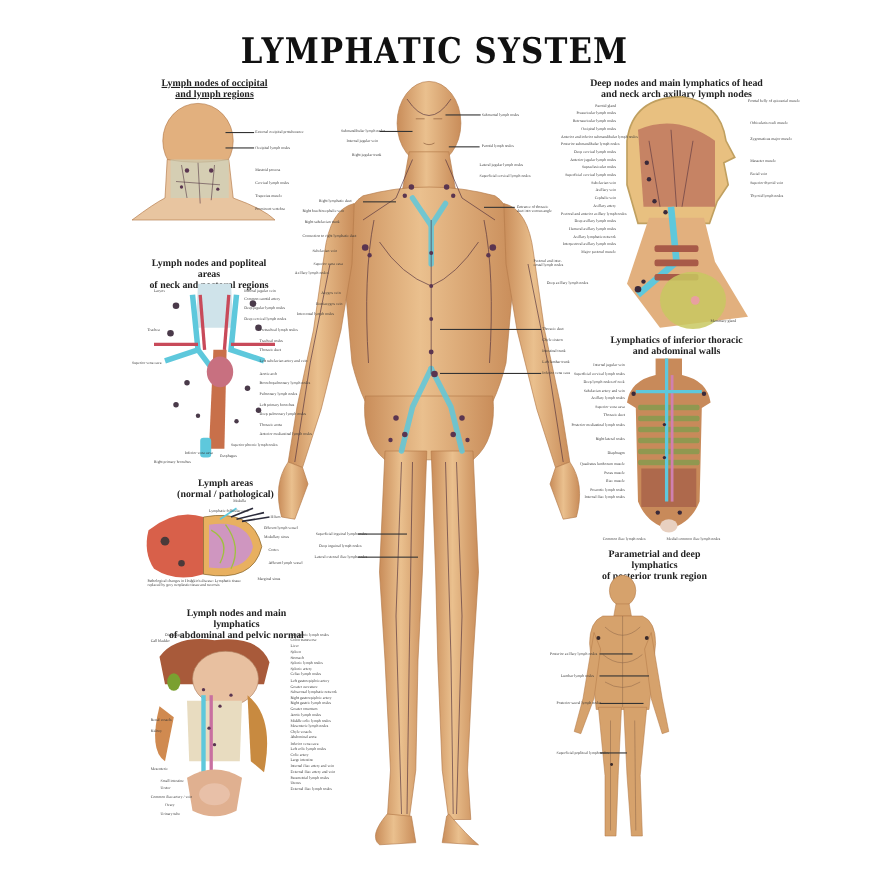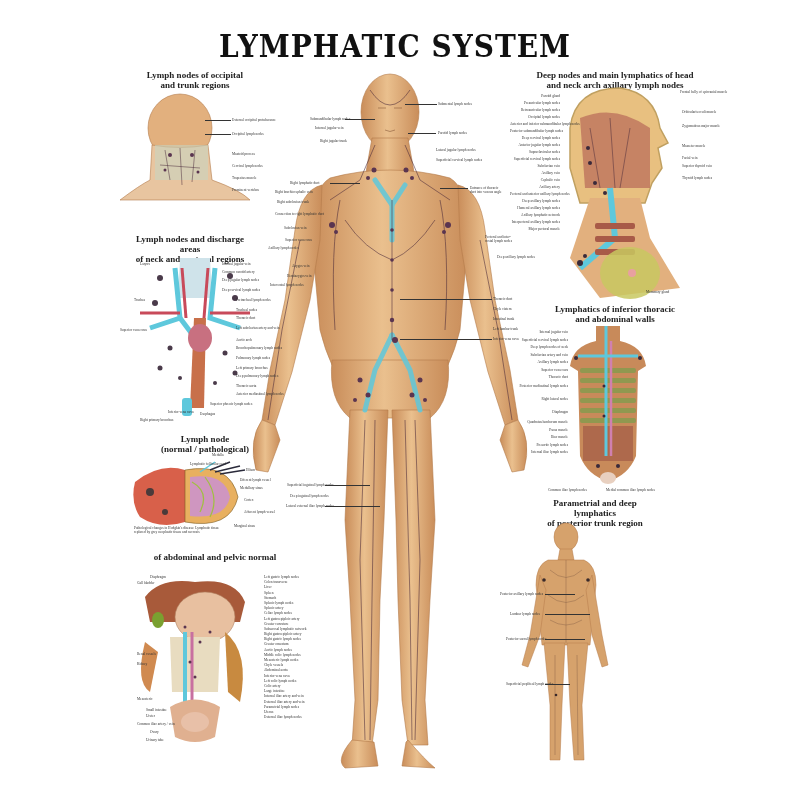--- a/index.html
+++ b/index.html
@@ -94,23 +94,23 @@
     <circle cx="395" cy="340" r="3"></circle>
   </g>
 
   <g fill="none" stroke="#8a5a3a" stroke-width="0.6">
     <path d="M378 108 L386 108"></path>
       <path d="M394 108 L402 108"></path>
     <path d="M385 130 Q390 133 395 130"></path>
   </g>
 </svg>
 
-<div class="ptitle" style="left:140px;top:70px;width:110px;">
+<div class="ptitle" style="left:140px;top:70px;width:110px;text-decoration:underline;">
   <div>Lymph nodes of occipital</div>
-  <div>and trunk regions</div>
+  <div>and lymph regions</div>
 </div>
 <svg width="130" height="110" style="left:130px;top:90px" viewBox="0 0 130 110">
   <ellipse cx="50" cy="38" rx="32" ry="34" fill="#e2b07e" stroke="#b47a4a" stroke-width="0.6"></ellipse>
   <path d="M22 55 Q50 60 78 55 L82 90 Q110 100 120 110 L-10 110 Q10 95 20 90 Z" fill="#e8c5a0" stroke="#b47a4a" stroke-width="0.6"></path>
   <path d="M25 55 L78 55 L78 90 L25 90 Z" fill="#c8d4c0" opacity="0.6"></path>
   <g stroke="#4a2a3a" stroke-width="0.5" fill="none">
       <path d="M35 60 L40 90"></path>
       <path d="M50 58 L52 95"></path>
       <path d="M65 60 L62 92"></path>
       <path d="M30 75 L70 78"></path>
@@ -125,21 +125,21 @@
 <div>
   <div class="lbl" style="left:232px;top:118px">External occipital protuberance</div>
   <div class="lbl" style="left:232px;top:132px">Occipital lymph nodes</div>
   <div class="lbl" style="left:232px;top:152px">Mastoid process</div>
   <div class="lbl" style="left:232px;top:164px">Cervical lymph nodes</div>
   <div class="lbl" style="left:232px;top:176px">Trapezius muscle</div>
   <div class="lbl" style="left:232px;top:188px">Prominent vertebra</div>
 </div>
 
 <div class="ptitle" style="left:130px;top:234px;width:120px;">
-  <div>Lymph nodes and discharge areas</div>
+  <div>Lymph nodes and popliteal areas</div>
   <div>of neck and pectoral regions</div>
 </div>
 <svg width="120" height="160" style="left:140px;top:258px" viewBox="0 0 120 160">
   <path d="M40 0 L70 0 L72 40 L38 40 Z" fill="#cfe3ea"></path>
   <path d="M54 60 L66 60 L64 150 L50 150 Z" fill="#c8704a"></path>
   <g stroke="#5ec8dc" stroke-width="5" fill="none">
       <path d="M35 10 L40 60 L10 70"></path>
       <path d="M75 10 L70 60 L100 70"></path>
       <path d="M40 60 L55 80"></path>
     </g>
@@ -183,21 +183,21 @@
   <div class="lbl" style="left:236px;top:356px">Pulmonary lymph nodes</div>
   <div class="lbl" style="left:236px;top:366px">Left primary bronchus</div>
   <div class="lbl" style="left:236px;top:374px">Deep pulmonary lymph nodes</div>
   <div class="lbl" style="left:236px;top:384px">Thoracic aorta</div>
   <div class="lbl" style="left:236px;top:392px">Anterior mediastinal lymph nodes</div>
   <div class="lbl" style="left:210px;top:402px">Superior phrenic lymph nodes</div>
   <div class="lbl" style="left:200px;top:412px">Esophagus</div>
 </div>
 
 <div class="ptitle" style="left:150px;top:434px;width:110px;">
-  <div>Lymph node</div>
+  <div>Lymph areas</div>
   <div>(normal / pathological)</div>
 </div>
 <svg width="120" height="70" style="left:130px;top:462px" viewBox="0 0 120 70">
   <path d="M5 20 Q0 40 10 55 Q30 68 55 60 L55 8 Q30 0 5 20 Z" fill="#d8604a"></path>
   <g fill="#4a3a3a">
       <circle cx="20" cy="30" r="4"></circle>
       <circle cx="35" cy="50" r="3"></circle>
     </g>
   <path d="M55 8 Q100 0 108 35 Q100 68 55 60 Z" fill="#e8b060" stroke="#7a5a20" stroke-width="0.6"></path>
   <path d="M60 15 Q95 10 100 35 Q95 58 60 54 Z" fill="#c890d8" opacity="0.8"></path>
@@ -218,20 +218,21 @@
   <div class="lbl" style="left:246px;top:468px">Hilum</div>
   <div class="lbl" style="left:240px;top:478px">Efferent lymph vessel</div>
   <div class="lbl" style="left:240px;top:486px">Medullary sinus</div>
   <div class="lbl" style="left:244px;top:498px">Cortex</div>
   <div class="lbl" style="left:244px;top:510px">Afferent lymph vessel</div>
   <div class="lbl" style="left:234px;top:524px">Marginal sinus</div>
   <div class="lbl" style="left:134px;top:526px;white-space:normal;width:90px">Pathological changes in Hodgkin's disease: Lymphatic tissue replaced by grey neoplastic tissue and necrosis</div>
 </div>
 
 <div class="ptitle" style="left:150px;top:552px;width:130px;">
+  <div>Lymph nodes and main lymphatics</div>
   <div>of abdominal and pelvic normal</div>
 </div>
 <svg width="110" height="180" style="left:140px;top:572px" viewBox="0 0 110 180">
   <path d="M5 25 Q20 5 55 10 Q95 5 105 30 L100 50 L10 50 Z" fill="#a85a3a"></path>
   <ellipse cx="65" cy="45" rx="30" ry="25" fill="#e8c0a0" stroke="#b08060" stroke-width="0.6"></ellipse>
   <ellipse cx="18" cy="48" rx="6" ry="8" fill="#7aa030"></ellipse>
   <path d="M5 70 Q-5 110 10 120 L18 80 Z" fill="#d08a50"></path>
   <path d="M85 60 Q110 80 100 130 L88 120 Z" fill="#c88a40"></path>
   <path d="M30 65 L80 65 L78 120 L32 120 Z" fill="#e8dcc0"></path>
   <path d="M45 60 L45 140" stroke="#5ec8dc" stroke-width="4"></path>

